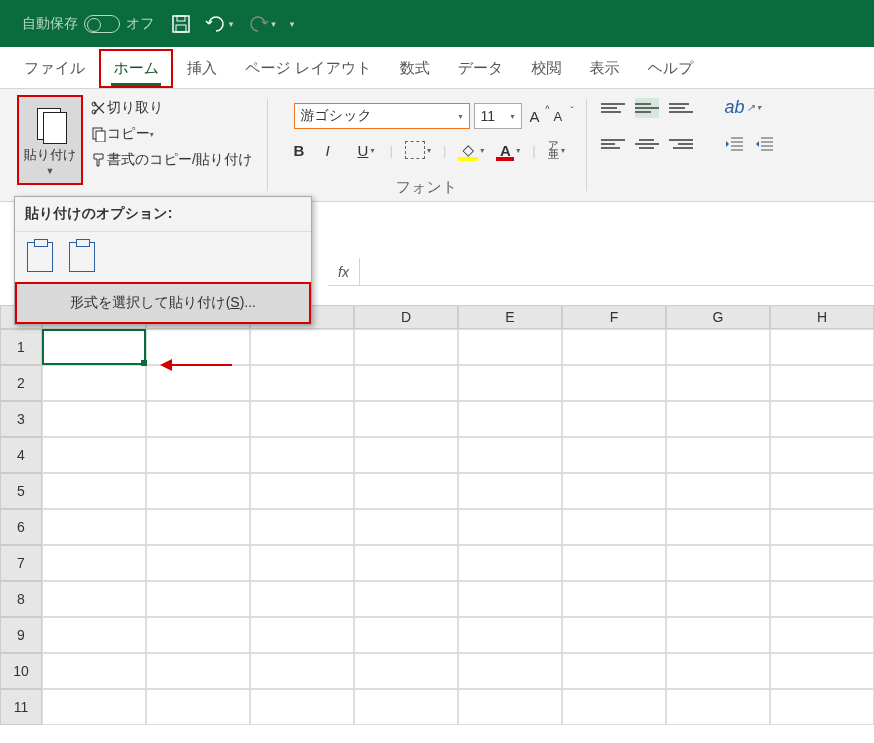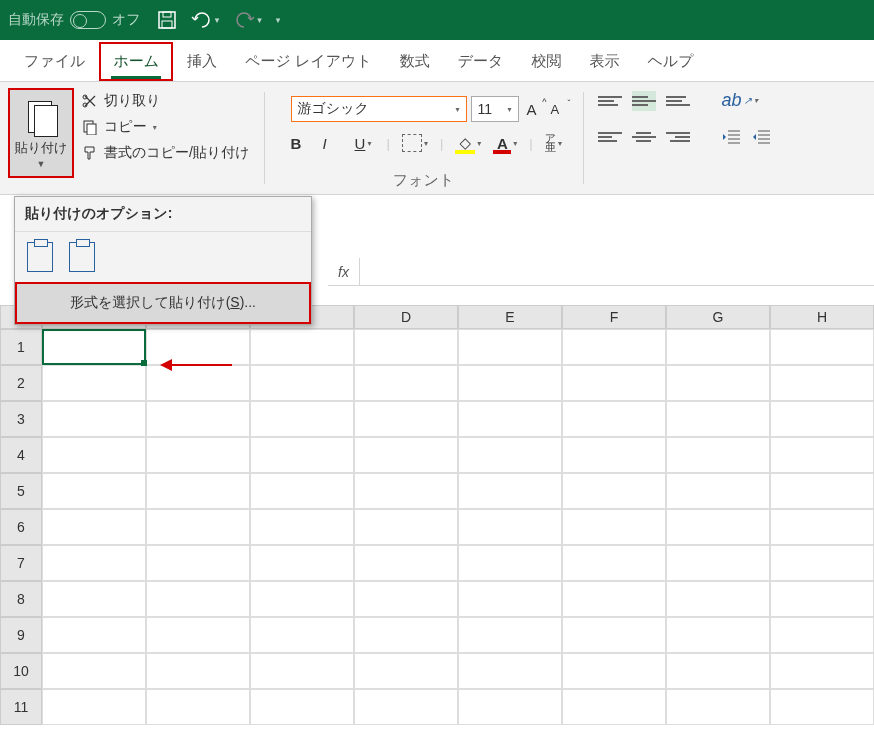--- a/index.html
+++ b/index.html
@@ -1,44 +1,44 @@
 <!DOCTYPE html>
 <html><head>
 <meta charset="utf-8">
 <style>
 * { box-sizing: border-box; margin: 0; padding: 0; font-family: "Meiryo", "Yu Gothic", sans-serif; }
 body { width: 874px; height: 743px; background: #fff; overflow: hidden; font-size: 13px; color: #333; }
 
-.titlebar { height: 40px; background: #0a6b3d; display: flex; align-items: center; padding: 0 8px; gap: 16px; }
+.titlebar { height: 47px; background: #0a6b3d; display: flex; align-items: center; padding: 0 22px; gap: 16px; }
 .autosave { color: #b8d8c8; font-size: 14px; display: flex; align-items: center; gap: 6px; }
 .toggle { width: 36px; height: 18px; border: 1px solid #b8d8c8; border-radius: 9px; position: relative; }
 .toggle::after { content:""; position:absolute; width:12px; height:12px; border:1px solid #b8d8c8; border-radius:50%; top:2px; left:2px; }
 .qat { display: flex; align-items: center; gap: 14px; }
 .qat-item { color: #fff; font-size: 18px; display: flex; align-items: center; gap: 2px; }
 .qat-drop { font-size: 9px; color: #b8d8c8; }
 
 .tabbar { height: 42px; background: #fff; display: flex; align-items: flex-end; padding: 0 10px; gap: 0; border-bottom: 1px solid #d4d4d4; }
 .tab { padding: 10px 14px 10px; font-size: 15px; color: #555; cursor: pointer; position: relative; }
 .tab.active { color: #14532d; }
 .tab.active::after { content:""; position:absolute; bottom:0; left:10px; right:10px; height:3px; background:#0a6b3d; }
 .tab-highlight { border: 2px solid #d40000; padding: 8px 12px 8px; }
 
 .ribbon { height: 113px; background: #f3f3f3; display: flex; border-bottom: 1px solid #d4d4d4; position: relative; }
 .rgroup { padding: 6px 8px; display: flex; flex-direction: column; gap: 4px; position: relative; }
 .rgroup-label { position: absolute; bottom: 4px; left: 0; right: 0; text-align: center; font-size: 15px; color: #666; }
 
-.paste-big { width: 66px; height: 90px; display: flex; flex-direction: column; align-items: center; justify-content: center; gap: 2px; border: 2px solid #d40000; background: #d9d9d9; cursor: pointer; }
+.paste-big { width: 66px; height: 90px; display: flex; flex-direction: column; align-items: center; justify-content: center; gap: 2px; border: 2px solid #d40000; background: #d9d9d9; cursor: pointer; margin-left: 9px; }
 .paste-icon-lg { width: 34px; height: 40px; position: relative; }
 .paste-icon-lg::before { content:""; position:absolute; top:4px; left:4px; width:22px; height:30px; background:#fff; border:1.5px solid #222; }
 .paste-icon-lg::after { content:""; position:absolute; top:8px; left:10px; width:22px; height:30px; background:#fff; border:1.5px solid #222; }
 .paste-label { font-size: 13px; }
 .paste-arrow { font-size: 9px; color: #555; }
 
 .clip-right { display: flex; flex-direction: column; gap: 8px; padding-top: 4px; }
-.small-btn { display: flex; align-items: center; gap: 6px; font-size: 14px; cursor: pointer; }
+.small-btn { display: flex; align-items: center; gap: 0; font-size: 14px; cursor: pointer; }
 .small-btn svg, .small-btn .ico { width: 16px; height: 16px; }
 
 .font-group { padding-left: 20px; padding-right: 10px; }
 .font-row1 { display: flex; gap: 4px; align-items: center; margin-bottom: 8px; padding-top: 8px; }
 .font-name { width: 176px; height: 26px; border:1px solid #f97316; background:#fff; padding: 0 6px; display:flex; align-items:center; justify-content:space-between; font-size:14px; }
 .font-size { width: 48px; height: 26px; border:1px solid #aaa; background:#fff; padding:0 6px; display:flex; align-items:center; justify-content:space-between; font-size:14px; }
 .font-grow { font-size: 16px; position: relative; padding: 2px 4px; }
 .font-grow sup { font-size: 9px; position:absolute; top:-2px; right:-4px; }
 .font-row2 { display:flex; gap:12px; align-items:center; }
 .fmt-btn { font-size: 15px; min-width: 20px; text-align:center; cursor:pointer; display:flex; align-items:center; gap:2px; }

